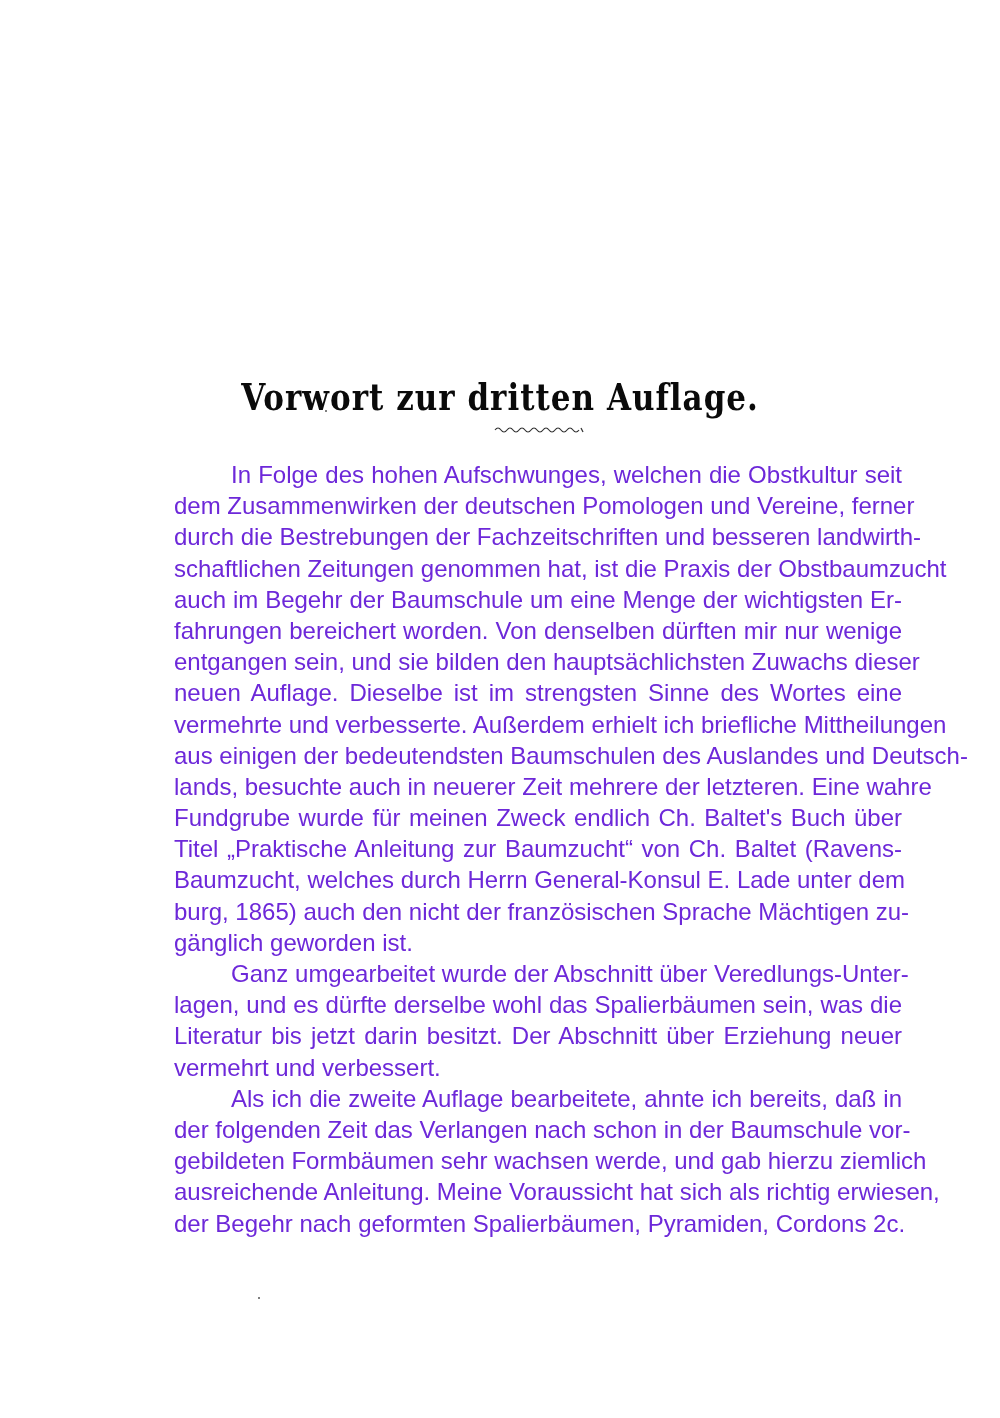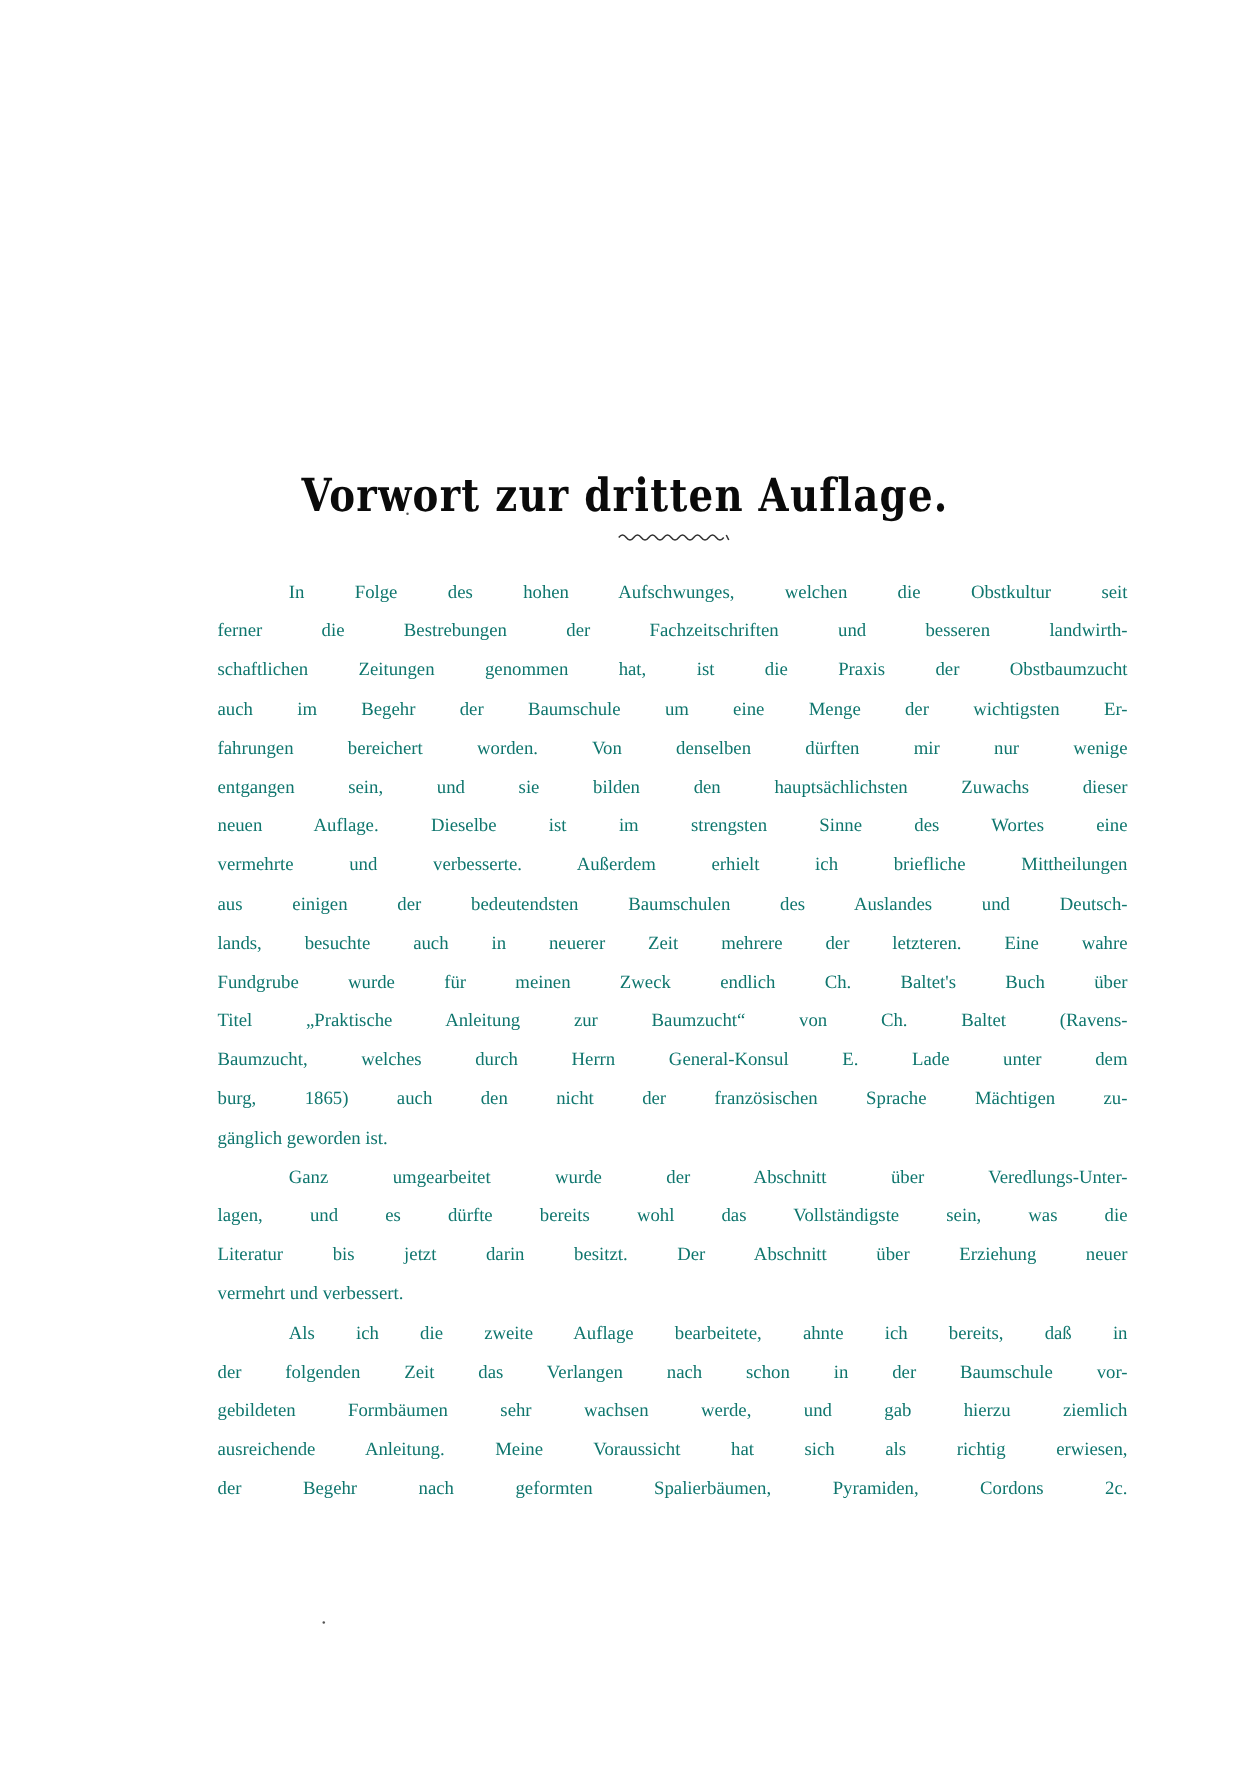--- a/index.html
+++ b/index.html
@@ -41,24 +41,24 @@
       top: 423px;
       left: 493px;
       width: 92px;
       height: 12px;
     }
     .body-text {
       position: absolute;
       left: 174px;
       top: 459px;
       width: 728px;
-      font-family: Liberation Serif, serif;
-      font-size: 15px;
+      font-family: Liberation Sans, sans-serif;
+      font-size: 24px;
       line-height: 31.2px;
-      color: #0f766e;
+      color: #6d28d9;
     }
     .line {
       display: block;
       white-space: nowrap;
       text-align: justify;
       text-align-last: justify;
       height: 31.2px;
       overflow: visible;
     }
     .line.last {
@@ -88,39 +88,40 @@
     <path d="M88 5 l2 4" stroke="#333" stroke-width="1.2"></path>
   </svg>
 
   <span class="speck" style="left:325px;top:410px;"></span>
   <span class="speck" style="left:258px;top:1297px;"></span>
 
   <div class="body-text">
 
     <div>
       <span class="line indent">In Folge des hohen Aufschwunges, welchen die Obstkultur seit</span>
-      <span class="line">ferner die Bestrebungen der Fachzeitschriften und besseren landwirth-</span>
+      <span class="line">dem Zusammenwirken der deutschen Pomologen und Vereine, ferner</span>
+      <span class="line">durch die Bestrebungen der Fachzeitschriften und besseren landwirth-</span>
       <span class="line">schaftlichen Zeitungen genommen hat, ist die Praxis der Obstbaumzucht</span>
       <span class="line">auch im Begehr der Baumschule um eine Menge der wichtigsten Er-</span>
       <span class="line">fahrungen bereichert worden. Von denselben dürften mir nur wenige</span>
       <span class="line">entgangen sein, und sie bilden den hauptsächlichsten Zuwachs dieser</span>
       <span class="line">neuen Auflage. Dieselbe ist im strengsten Sinne des Wortes eine</span>
       <span class="line">vermehrte und verbesserte. Außerdem erhielt ich briefliche Mittheilungen</span>
       <span class="line">aus einigen der bedeutendsten Baumschulen des Auslandes und Deutsch-</span>
       <span class="line">lands, besuchte auch in neuerer Zeit mehrere der letzteren. Eine wahre</span>
       <span class="line">Fundgrube wurde für meinen Zweck endlich Ch. Baltet's Buch über</span>
       <span class="line">Titel „Praktische Anleitung zur Baumzucht“ von Ch. Baltet (Ravens-</span>
       <span class="line">Baumzucht, welches durch Herrn General-Konsul E. Lade unter dem</span>
       <span class="line">burg, 1865) auch den nicht der französischen Sprache Mächtigen zu-</span>
       <span class="line last">gänglich geworden ist.</span>
     </div>
 
     <div>
       <span class="line indent">Ganz umgearbeitet wurde der Abschnitt über Veredlungs-Unter-</span>
-      <span class="line">lagen, und es dürfte bereits wohl das Vollständigste sein, was die</span>
+      <span class="line">lagen, und es dürfte derselbe wohl das Spalierbäumen sein, was die</span>
       <span class="line">Literatur bis jetzt darin besitzt. Der Abschnitt über Erziehung neuer</span>
       <span class="line last">vermehrt und verbessert.</span>
     </div>
 
     <div>
       <span class="line indent">Als ich die zweite Auflage bearbeitete, ahnte ich bereits, daß in</span>
       <span class="line">der folgenden Zeit das Verlangen nach schon in der Baumschule vor-</span>
       <span class="line">gebildeten Formbäumen sehr wachsen werde, und gab hierzu ziemlich</span>
       <span class="line">ausreichende Anleitung. Meine Voraussicht hat sich als richtig erwiesen,</span>
       <span class="line">der Begehr nach geformten Spalierbäumen, Pyramiden, Cordons 2c.</span>

